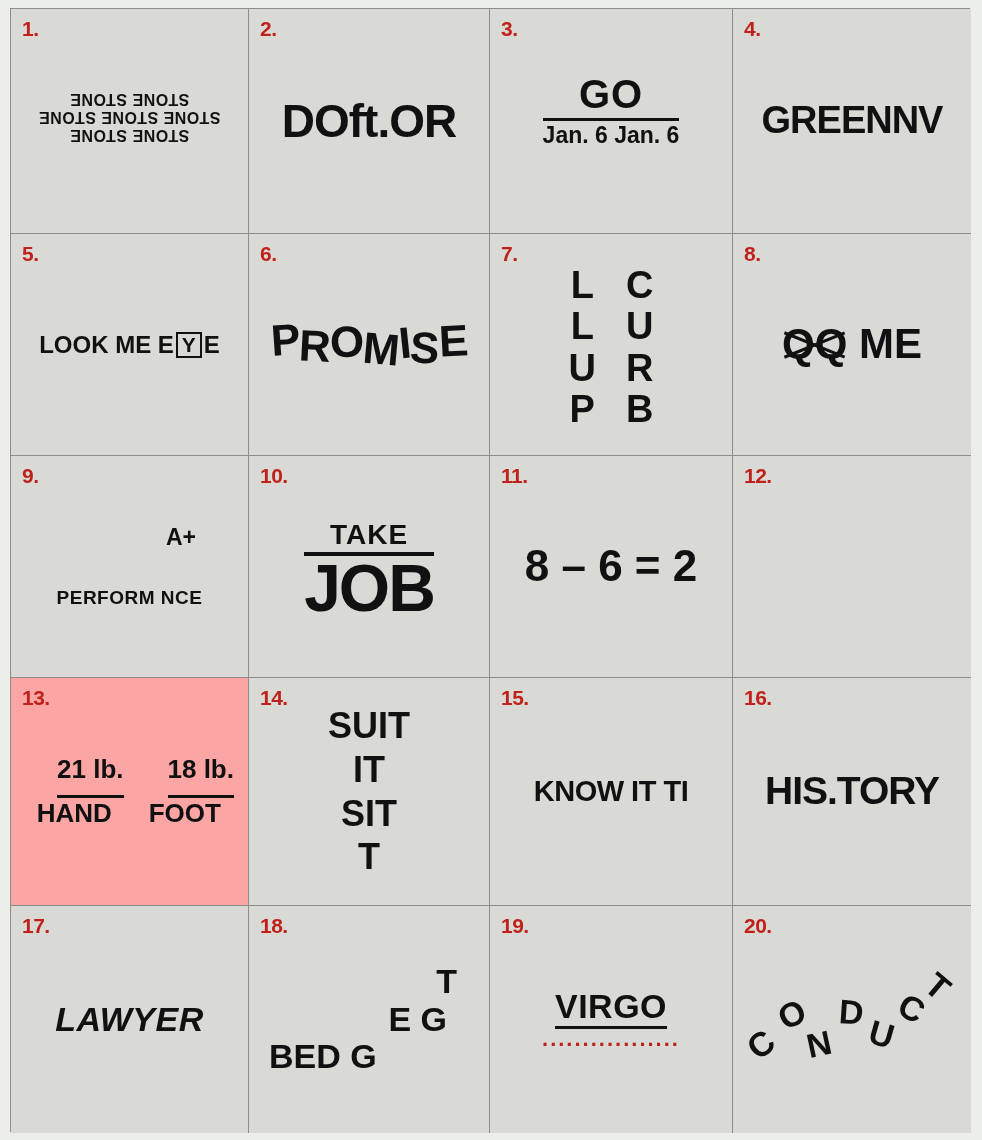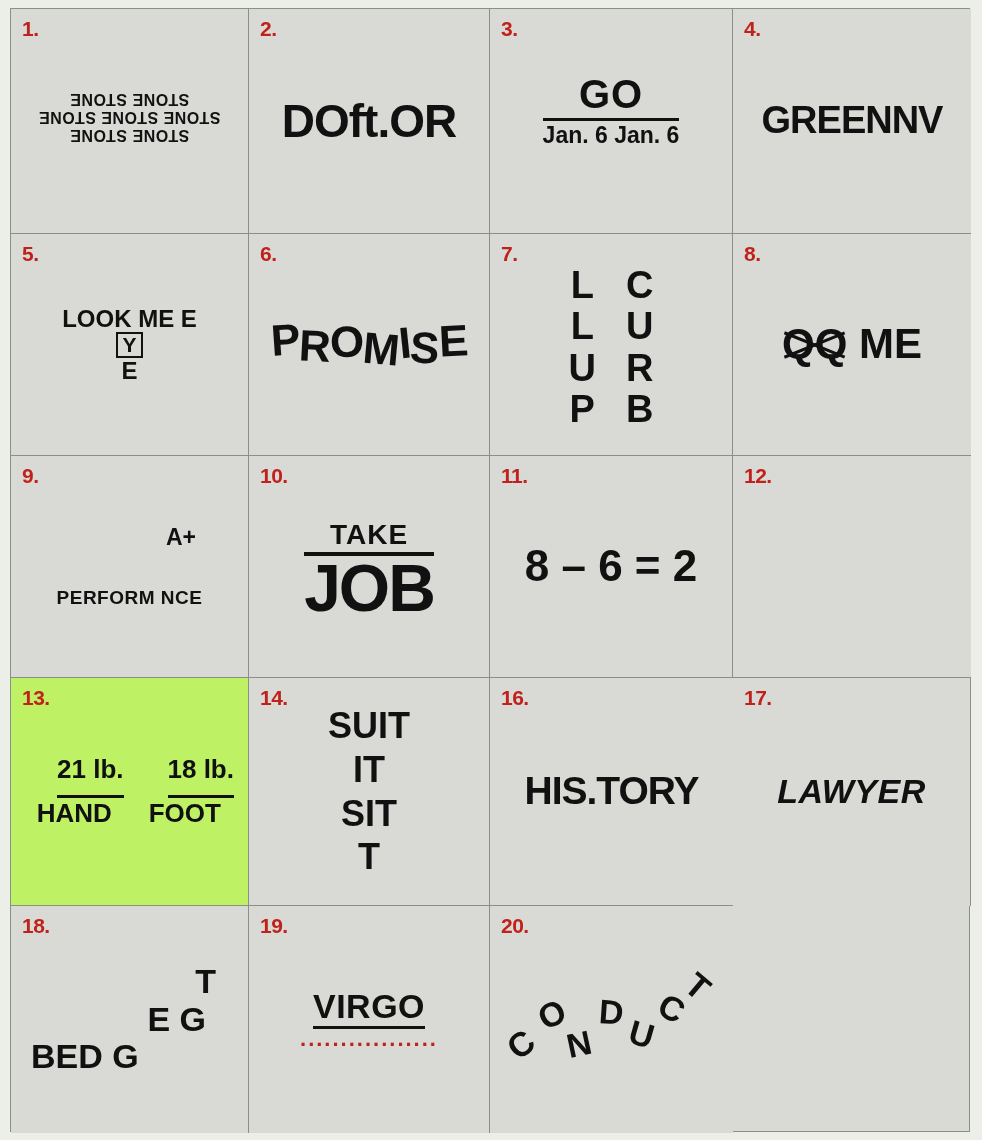--- a/index.html
+++ b/index.html
@@ -32,21 +32,21 @@
     border-bottom: 1px solid #8c8f88;
     box-sizing: border-box;
     overflow: hidden;
     background: #d9dad6;
     display: flex;
     align-items: center;
     justify-content: center;
   }
   .cell.col4 { border-right: none; }
   .cell.row5 { border-bottom: none; }
-  .cell.tint { background: #bef264; }
+  .cell.tint { background: #fca5a5; }
   .num {
     position: absolute;
     left: 11px;
     top: 8px;
     color: #c0221b;
     font-weight: bold;
     font-size: 21px;
     letter-spacing: -0.5px;
   }
   .body {
@@ -69,21 +69,21 @@
   
   .t-doftor { font-size: 46px; letter-spacing: -1px; }
   
   .go-wrap { display: inline-block; margin-top: -22px; }
   .go-top { font-size: 40px; letter-spacing: 1px; }
   .go-line { border-top: 3px solid #111; margin: 3px 0 2px; }
   .go-bot { font-size: 23px; letter-spacing: 0; }
   
   .t-greennv { font-size: 38px; letter-spacing: -1px; }
   
-  .lookme { font-size: 24px; letter-spacing: 0; display: flex; align-items: center; justify-content: center; flex-direction: column; }
+  .lookme { font-size: 24px; letter-spacing: 0; display: flex; align-items: flex-end; justify-content: center; }
   .boxed-y {
     display: inline-block;
     border: 2px solid #111;
     padding: 0px 4px 1px;
     margin: 0 2px;
     font-size: 21px;
     line-height: 1;
   }
   
   .promise { font-size: 44px; letter-spacing: -1px; position: relative; display: inline-block; }
@@ -274,20 +274,24 @@
   <div class="cell col2 row4">
     <span class="num">14.</span>
     <div class="body suitsit">
       <div>SUIT</div>
       <div>IT</div>
       <div>SIT</div>
       <div>T</div>
     </div>
   </div>
 
+  <div class="cell col3 row4">
+    <span class="num">15.</span>
+    <div class="body knowit">KNOW IT TI</div>
+  </div>
 
   <div class="cell col4 row4">
     <span class="num">16.</span>
     <div class="body history">HIS.TORY</div>
   </div>
 
   <div class="cell col1 row5">
     <span class="num">17.</span>
     <div class="body lawyer">LAWYER</div>
   </div>

